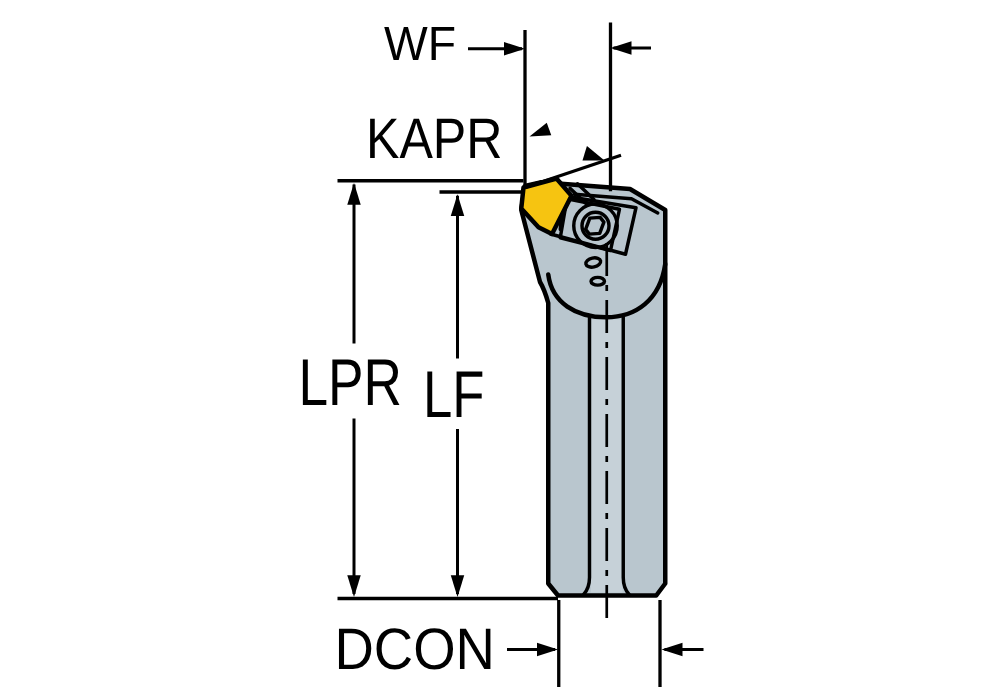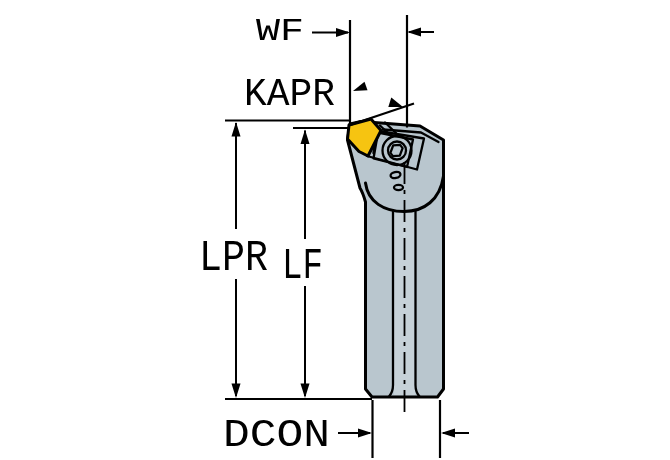--- a/index.html
+++ b/index.html
@@ -1,21 +1,21 @@
 <!DOCTYPE html>
 <html><head>
 <meta charset="utf-8">
 <style>
   html,body{margin:0;padding:0;}
   .canvas{
     position:relative;
     width:670px;height:460px;
     background:#ffffff;
     overflow:hidden;
-    font-family:Liberation Mono, monospace;
+    font-family:Liberation Sans, sans-serif;
   }
   svg{position:absolute;left:0;top:0;}
   .dim-line{stroke:#000;stroke-width:2;fill:none;}
   .ext-line{stroke:#000;stroke-width:2.2;fill:none;}
   .arrowhead{fill:#000;stroke:none;}
   .outline{stroke:#000;stroke-width:3;stroke-linejoin:round;stroke-linecap:round;fill:none;}
   .outline-thin{stroke:#000;stroke-width:2.3;stroke-linejoin:round;stroke-linecap:round;fill:none;}
   .dim-label{fill:#000;}
   .centerline{stroke:#000;stroke-width:1.8;fill:none;stroke-dasharray:22 6 4 6;}
 </style>

